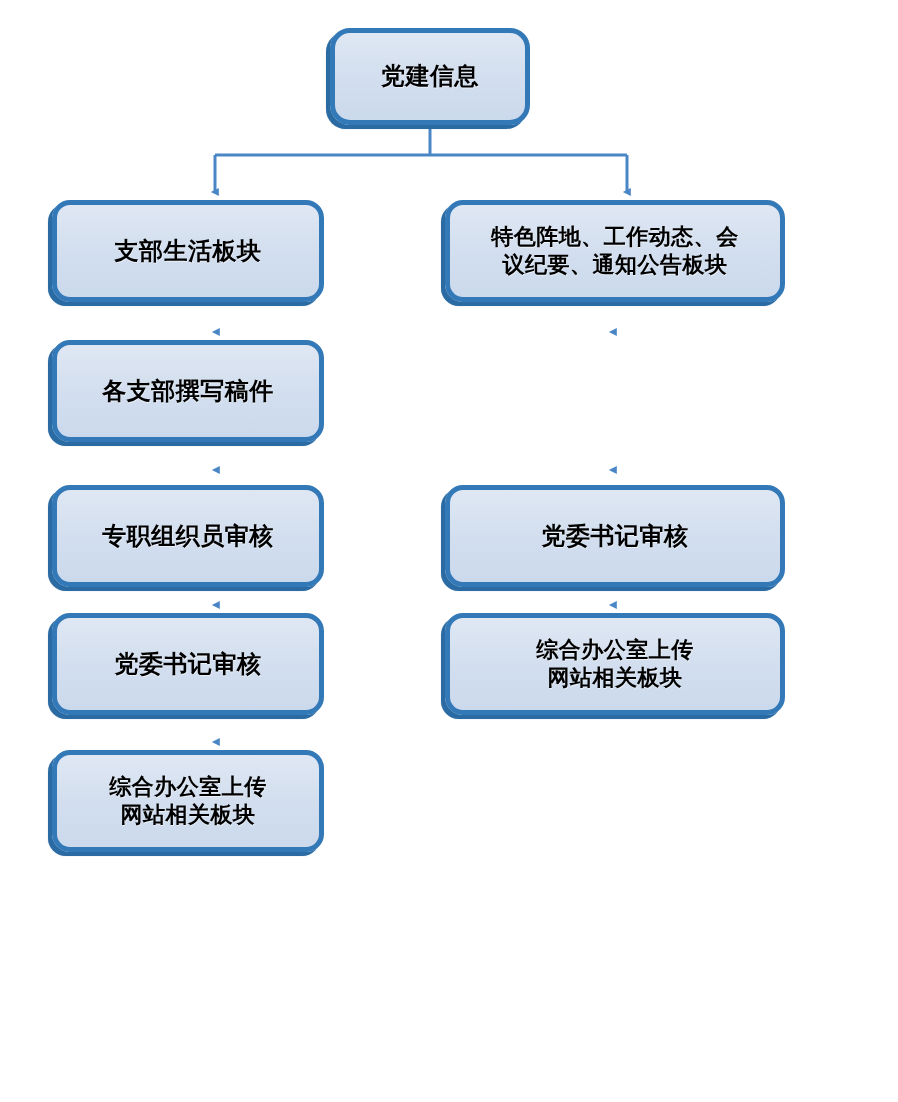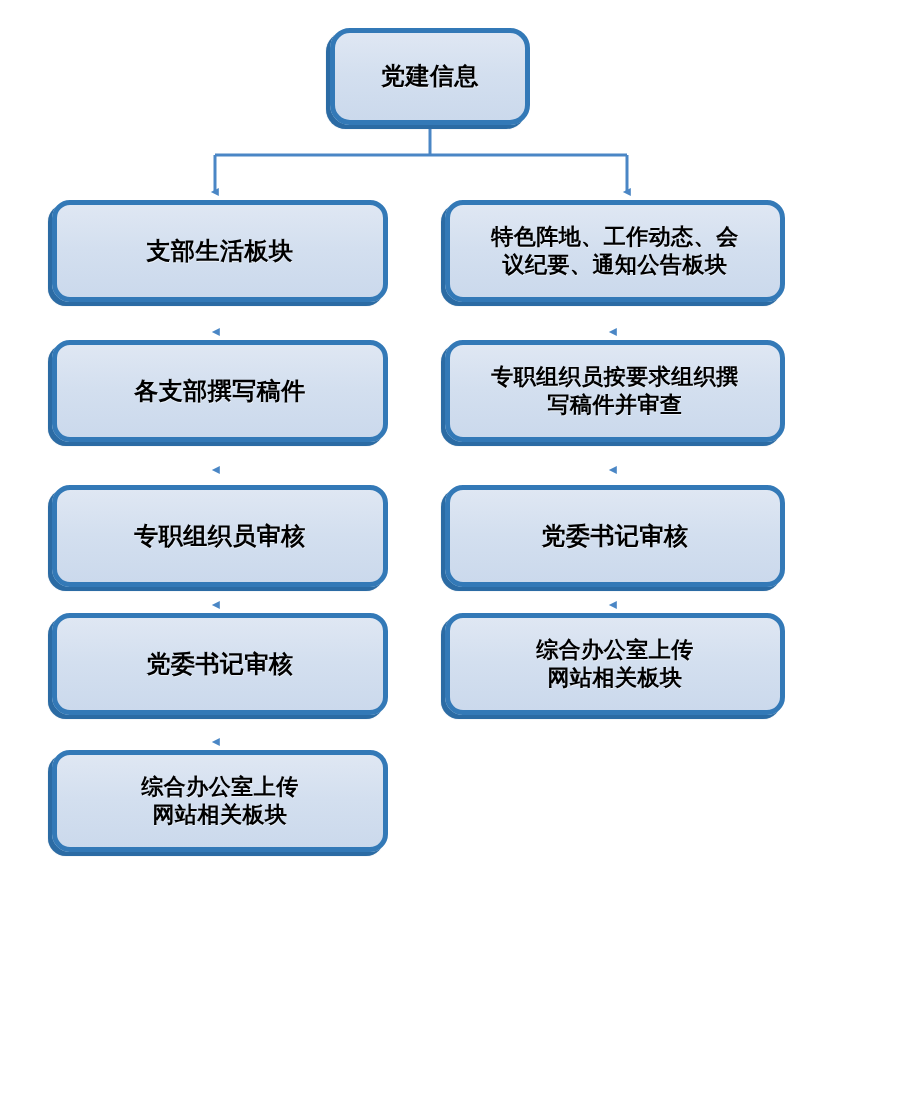--- a/index.html
+++ b/index.html
@@ -65,21 +65,21 @@
     left: 330px;
     top: 28px;
     width: 200px;
     height: 97px;
     border-radius: 20px;
   }
   .node.root .node-label { font-size: 24px; text-align: right; }
 
   .node.col-left {
     left: 52px;
-    width: 336px;
+    width: 272px;
     height: 102px;
   }
   .node.col-right {
     left: 445px;
     width: 340px;
     height: 102px;
   }
 
   .node.row1 { top: 200px; }
   .node.row2 { top: 340px; }
@@ -164,24 +164,20 @@
   <div class="node col-left row5">
     <span class="node-label size-md">综合办公室上传
 网站相关板块</span>
   </div>
 
   <div class="node col-right row1">
     <span class="node-label size-sm">特色阵地、工作动态、会
 议纪要、通知公告板块</span>
   </div>
 
-  <div class="node col-right row2">
-    <span class="node-label size-sm">专职组织员按要求组织撰
-写稿件并审查</span>
-  </div>
 
   <div class="node col-right row3">
     <span class="node-label size-lg">党委书记审核</span>
   </div>
 
   <div class="node col-right row4">
     <span class="node-label size-md">综合办公室上传
 网站相关板块</span>
   </div>
 

